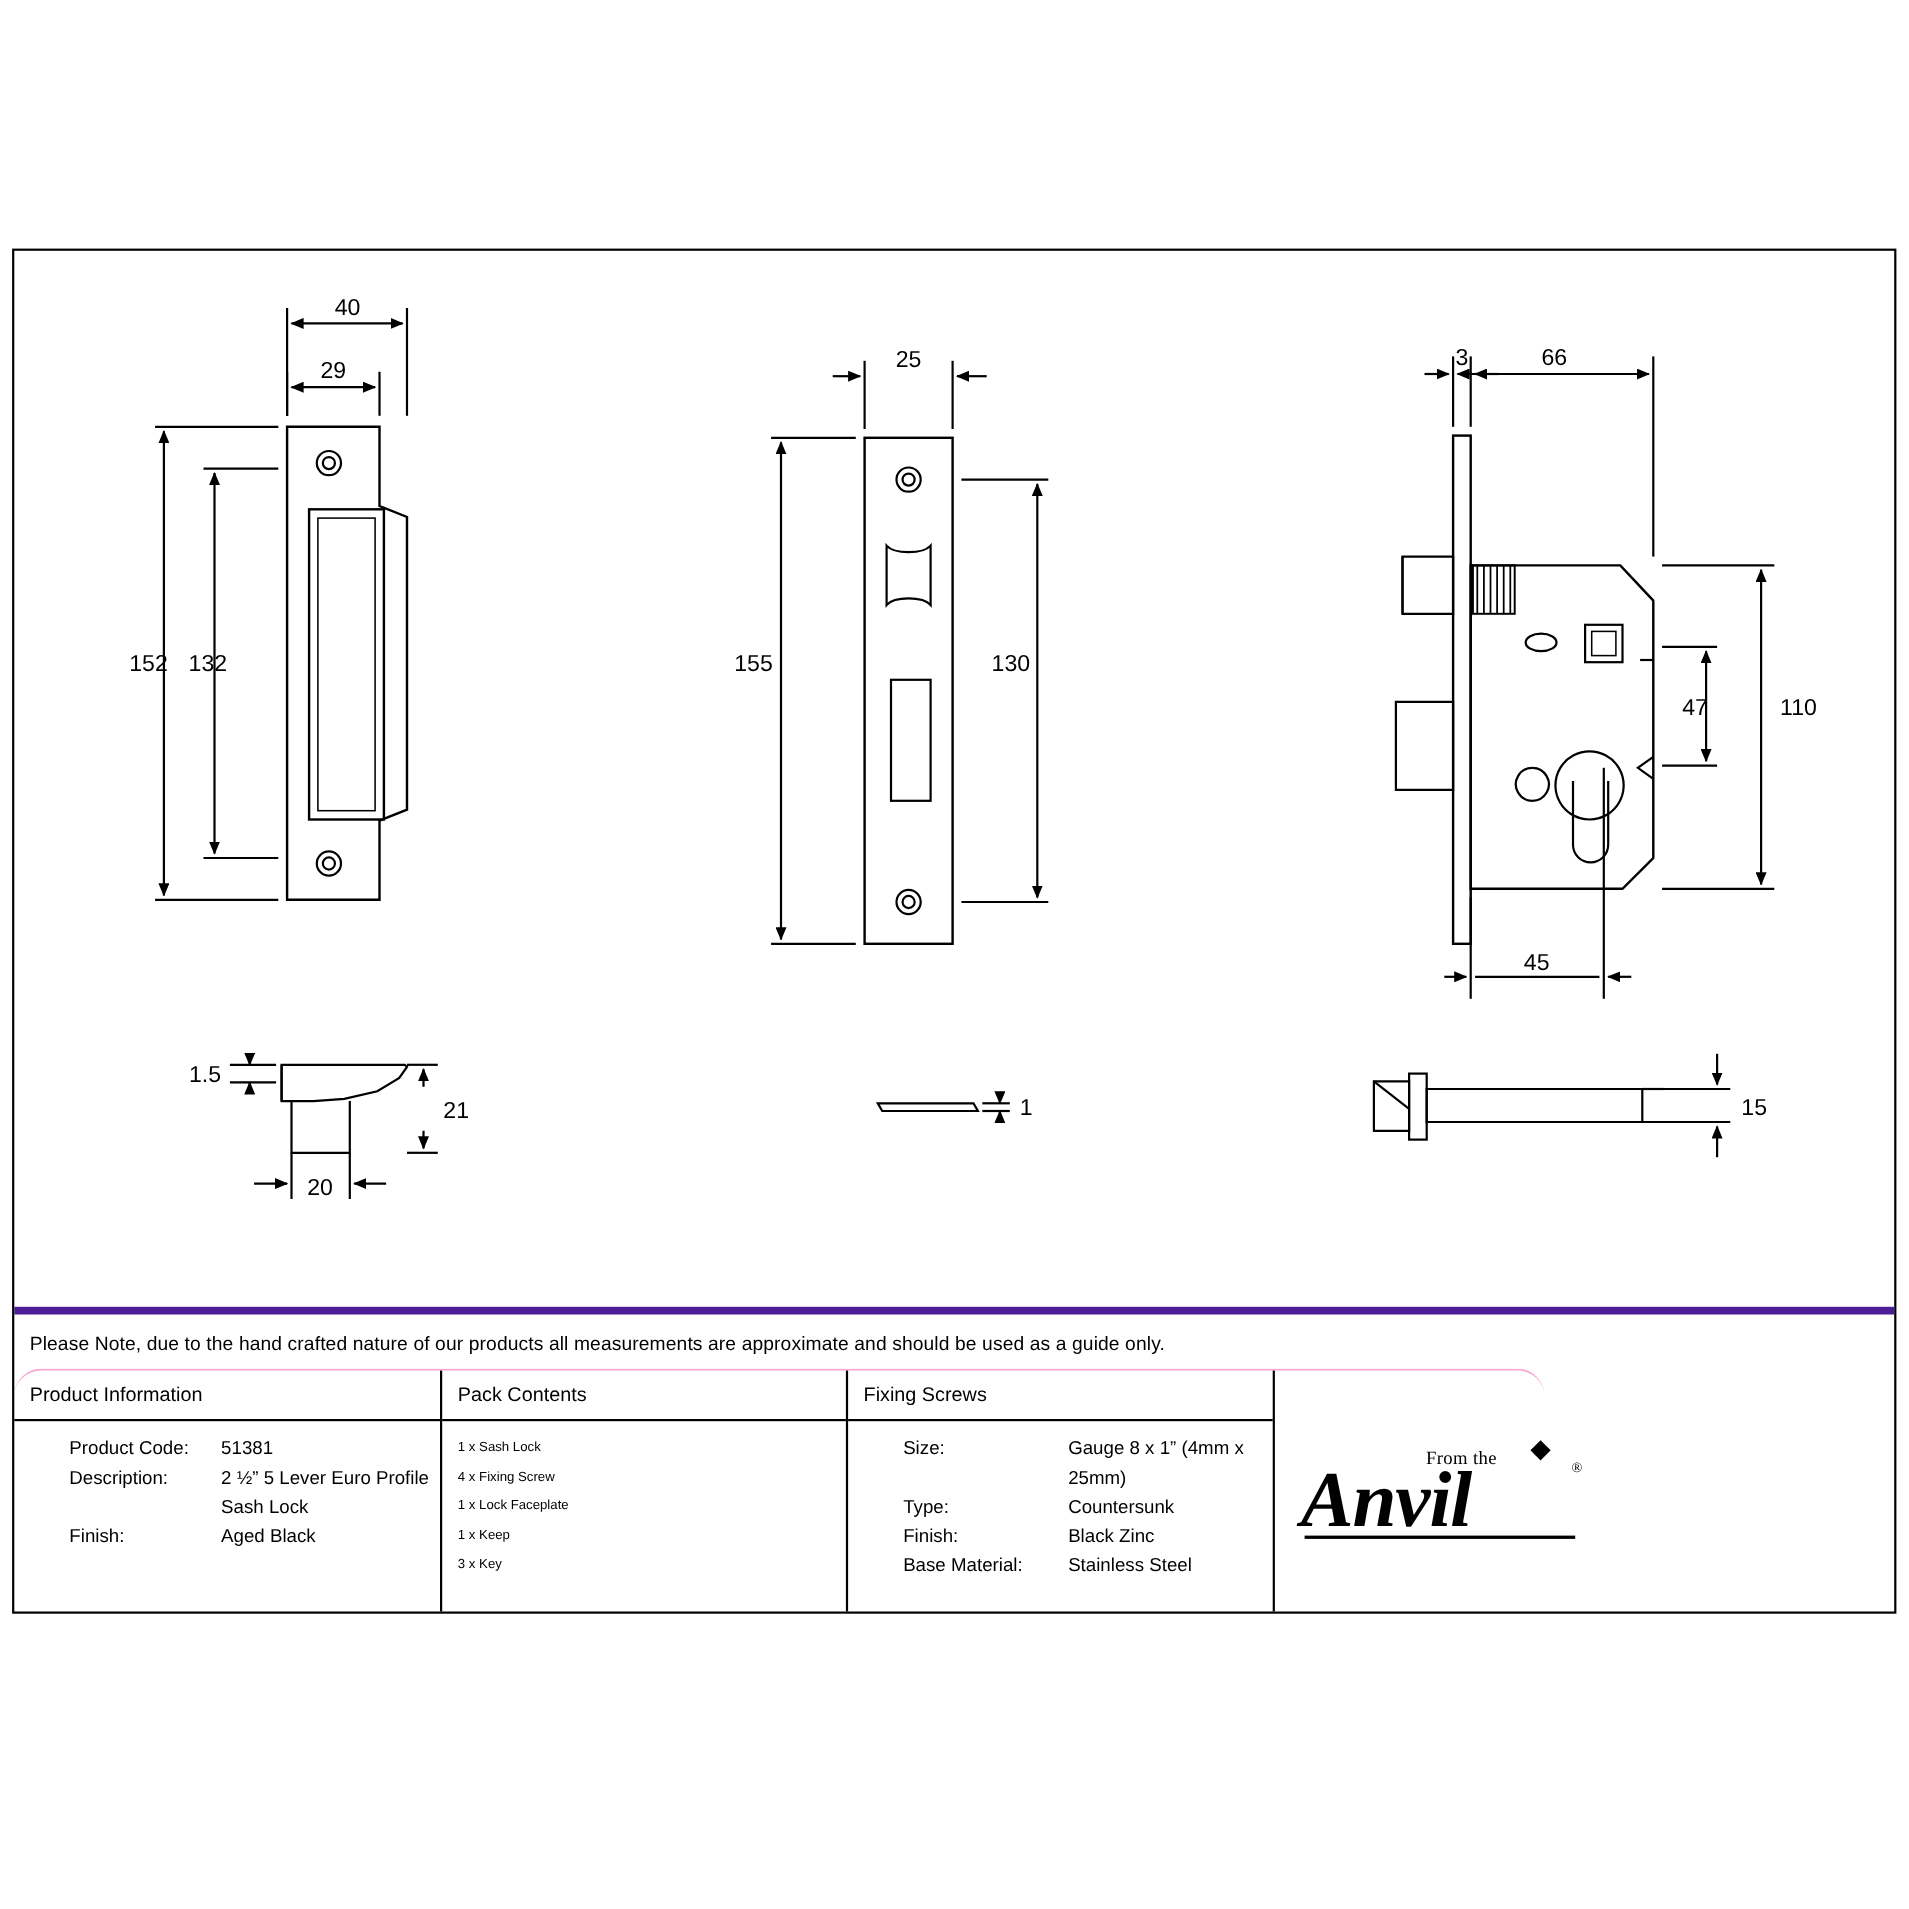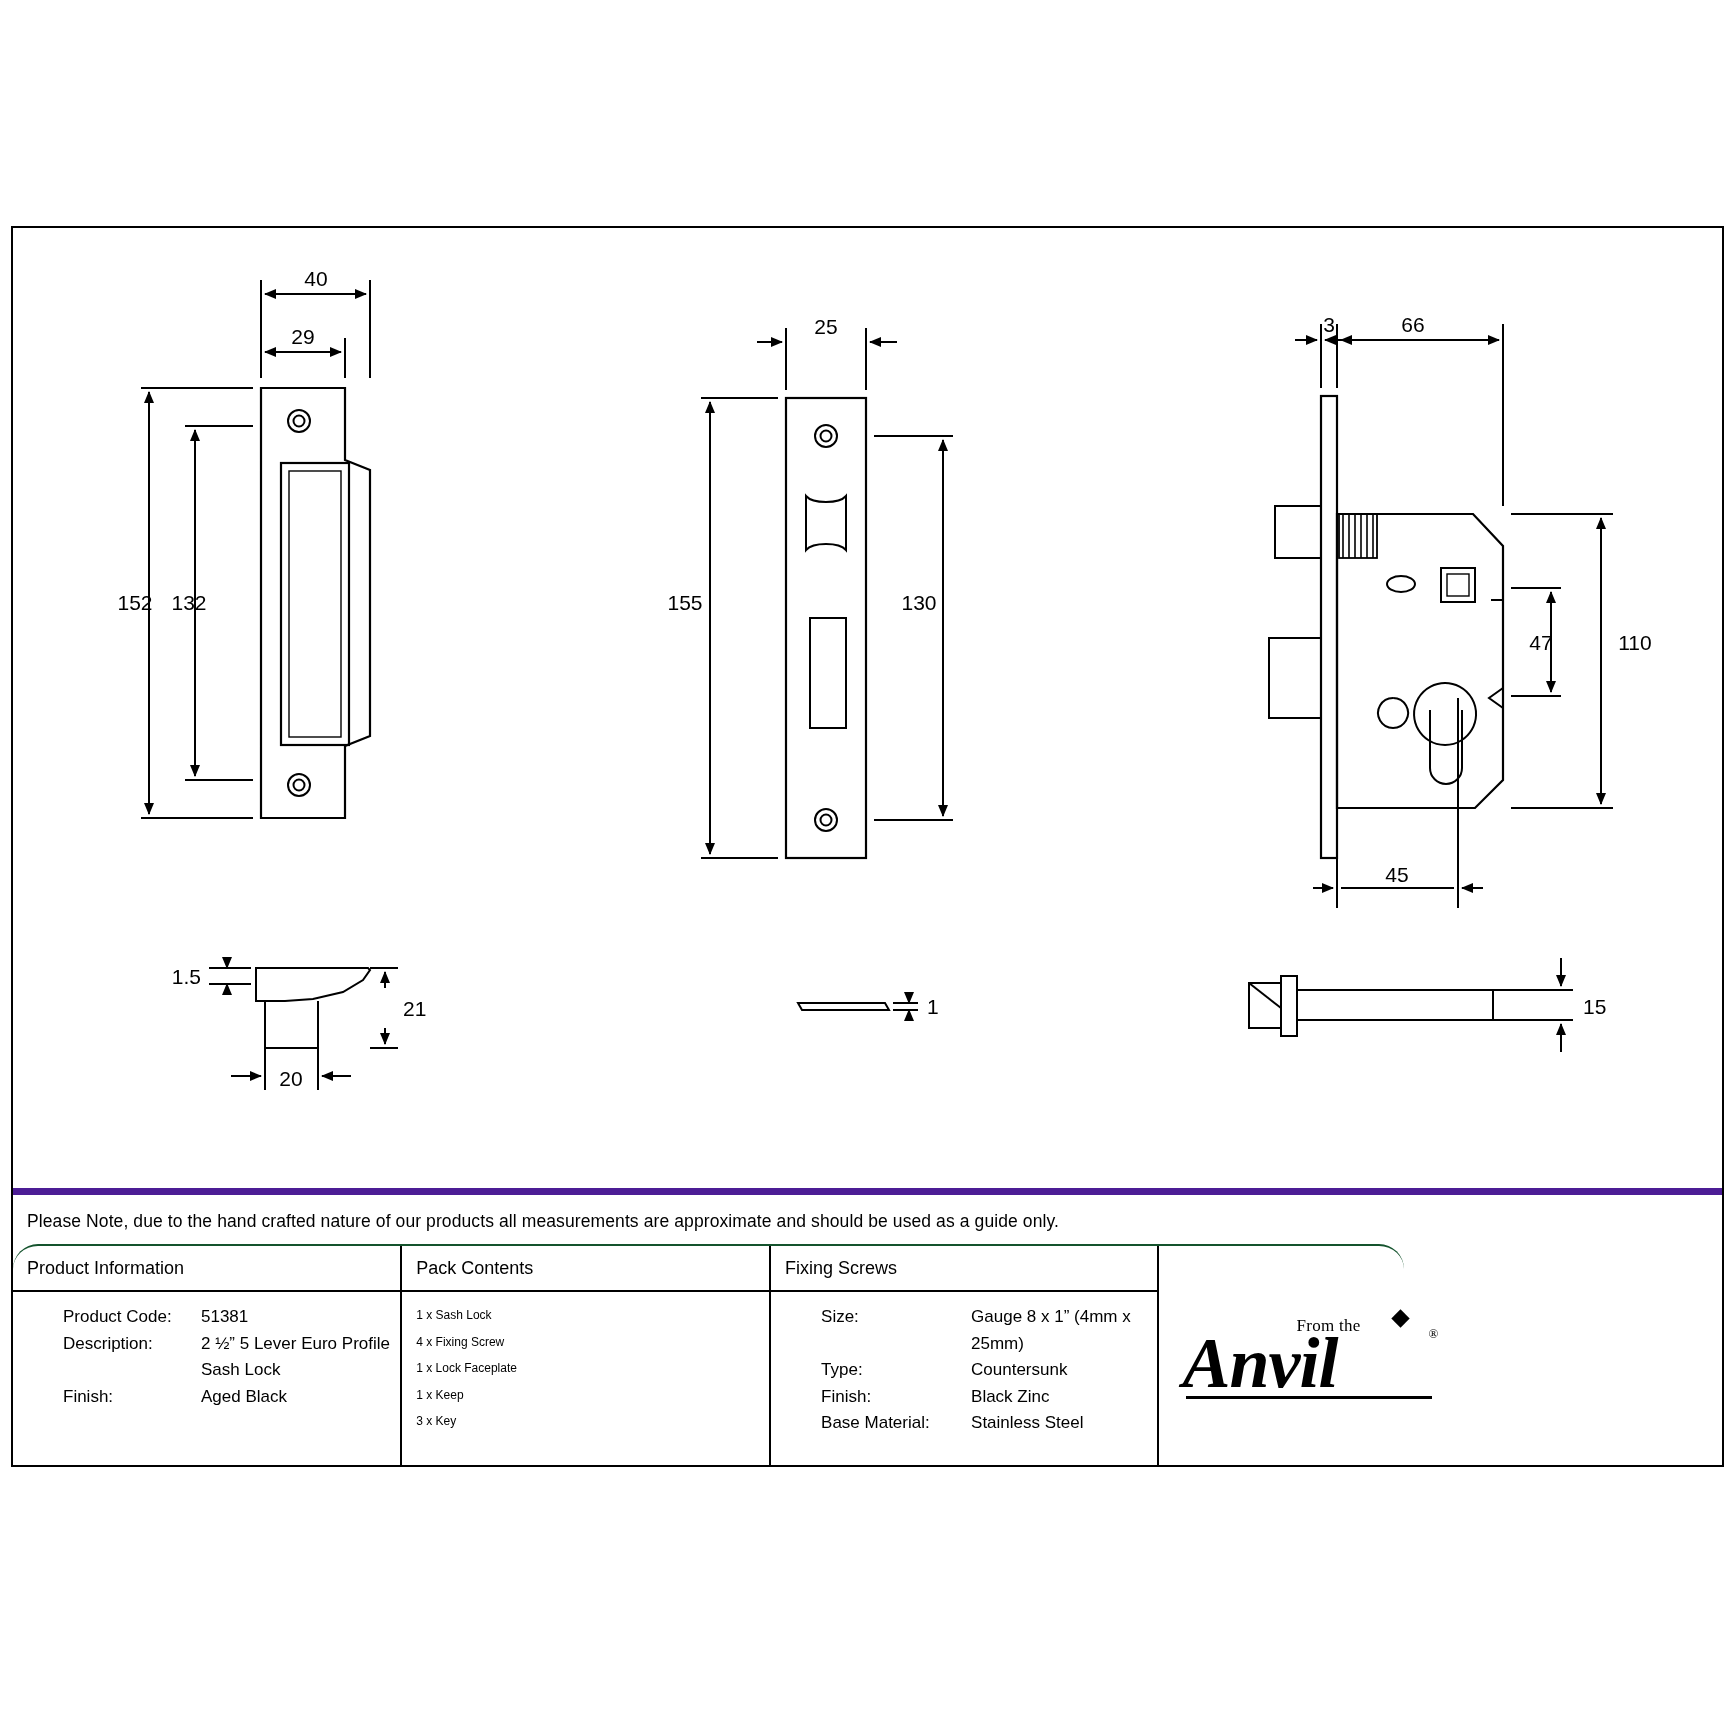--- a/index.html
+++ b/index.html
@@ -49,21 +49,21 @@
     top: 16px;
     font-size: 17.5px;
     letter-spacing: 0.1px;
   }
   .info-row {
     position: absolute;
     left: 0;
     top: 1016px;
     width: 1391px;
     height: 221px;
-    border-top: 2px solid #14532d;
+    border-top: 2px solid #f9a8d4;
     box-sizing: border-box;
     display: flex;
     border-radius: 25px;
   }
   .col {
     position: relative;
     box-sizing: border-box;
     height: 100%;
   }
   .col.c1 { width: 477px; border-right: 2px solid #000; }

